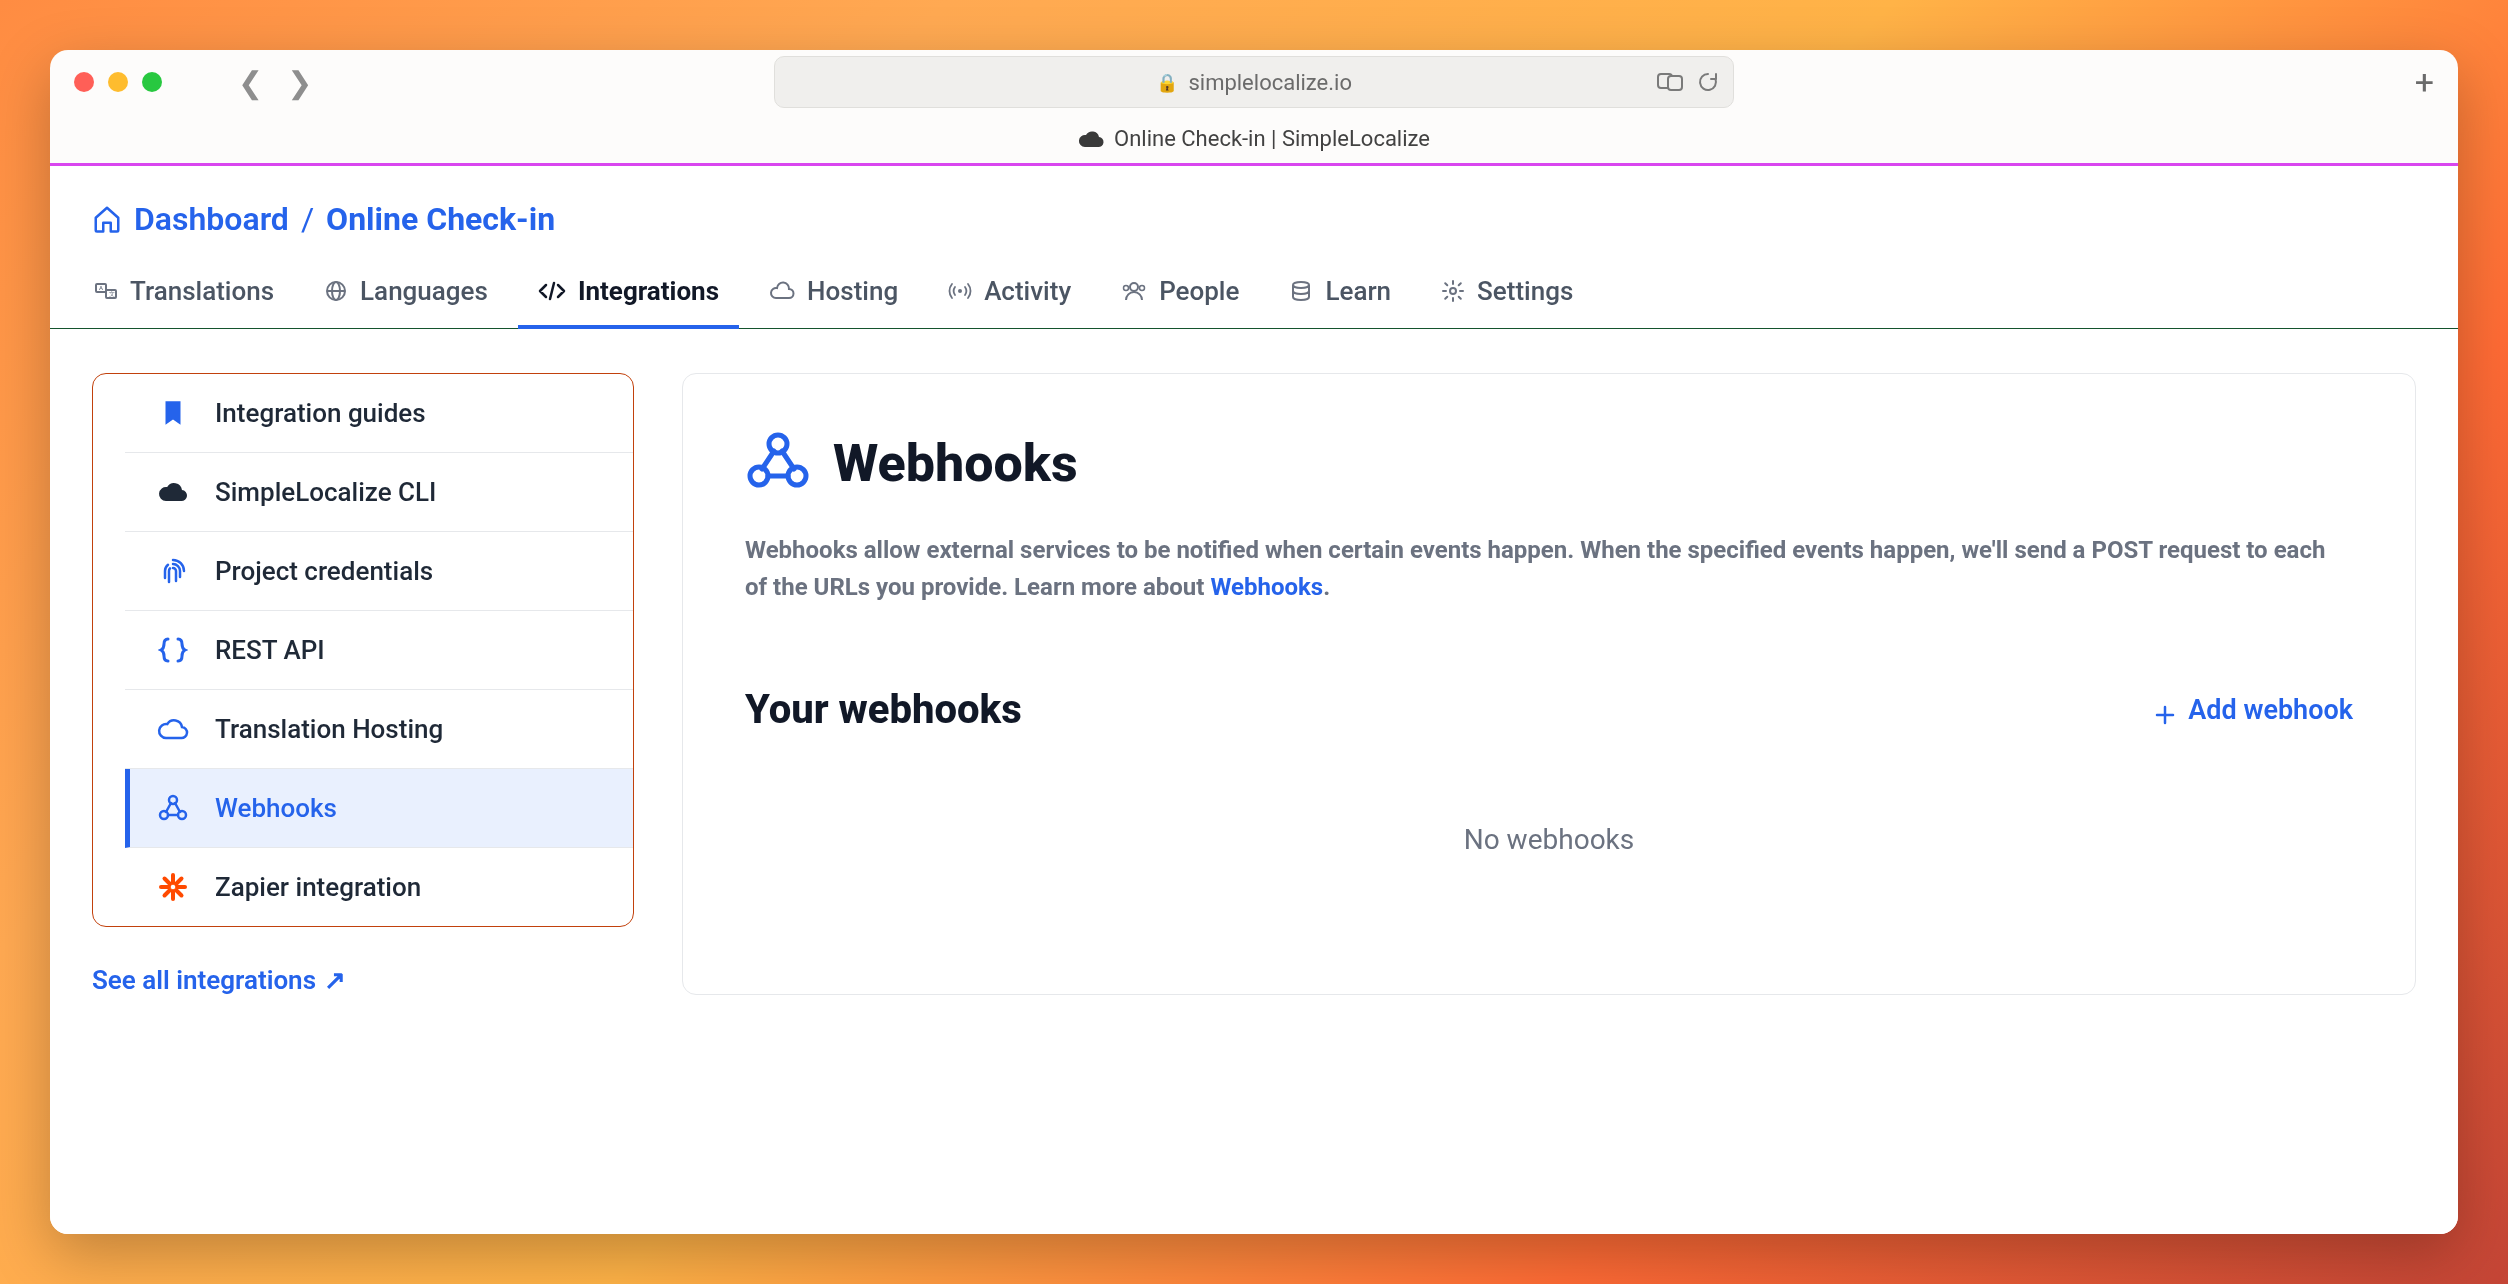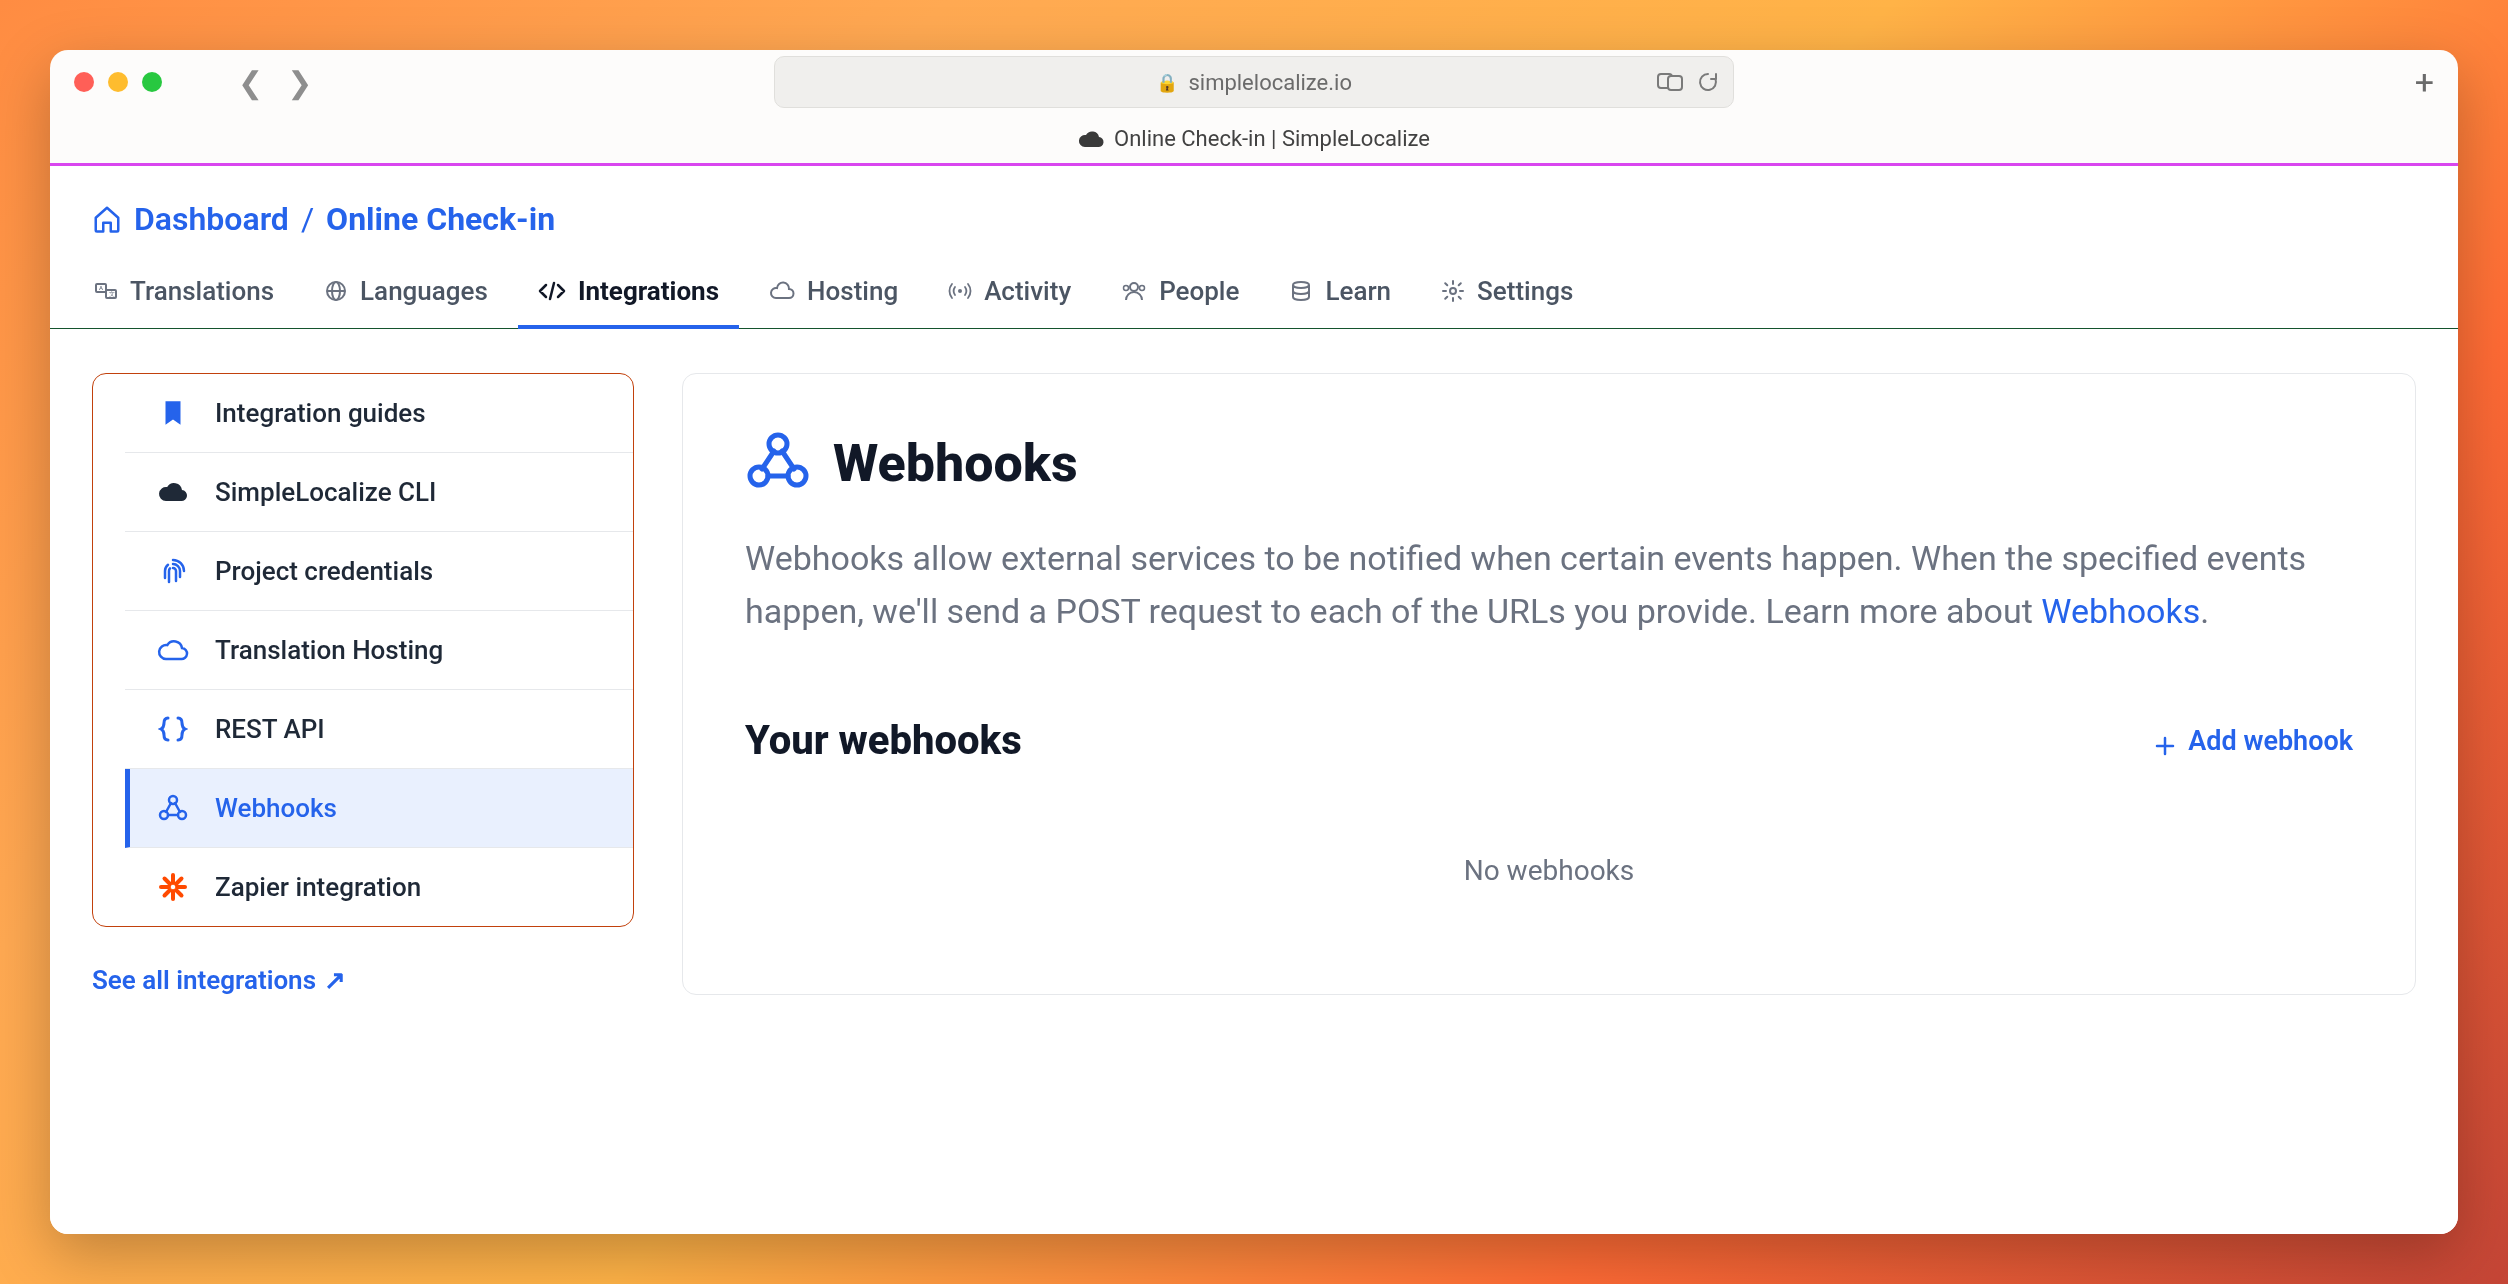--- a/index.html
+++ b/index.html
@@ -154,21 +154,21 @@
 .main-panel {
   flex: 1;
   background: #fff;
   border: 1px solid #e6e8eb;
   border-radius: 14px;
   padding: 56px 62px;
 }
 .page-head { display: flex; align-items: center; gap: 22px; margin-bottom: 36px; }
 .page-title-icon { width: 66px; height: 66px; }
 .page-title { font-size: 52px; font-weight: 800; color: #111827; }
-.page-desc { font-size: 34px; color: #6b7280; line-height: 1.55; font-weight: 400; }
+.page-desc { font-size: 24px; color: #6b7280; line-height: 1.55; font-weight: 700; }
 .page-desc a { color: #2563eb; text-decoration: none; }
 .subhead-row {
   display: flex;
   align-items: center;
   justify-content: space-between;
   margin-top: 80px;
 }
 .section-title { font-size: 40px; font-weight: 800; color: #111827; }
 .add-btn {
   display: flex; align-items: flex-end; gap: 12px;
@@ -340,33 +340,33 @@
           <div class="side-item">
             <span class="icon">
                 <svg width="30" height="30" viewBox="0 0 30 30">
                   <path d="M15 4a11 11 0 0 1 11 11M15 8a7 7 0 0 1 7 7v6M15 12a3 3 0 0 1 3 3v10M11 26V15a4 4 0 0 1 1-2.6M7 22v-7a8 8 0 0 1 3-6.2" fill="none" stroke="#2563eb" stroke-width="2.5" stroke-linecap="round"></path>
                 </svg>
               </span>
             <span>Project credentials</span>
           </div>
           <div class="side-item">
             <span class="icon">
+                <svg width="30" height="30" viewBox="0 0 30 30">
+                  <path d="M10 4c-3 0-4 2-4 5s-1 5-3 6c2 1 3 3 3 6s1 5 4 5M20 4c3 0 4 2 4 5s1 5 3 6c-2 1-3 3-3 6s-1 5-4 5" fill="none" stroke="#2563eb" stroke-width="3" stroke-linecap="round"></path>
+                </svg>
+              </span>
+            <span>REST API</span>
+          </div>
+          <div class="side-item">
+            <span class="icon">
                 <svg width="34" height="26" viewBox="0 0 34 26">
                   <path d="M25 22H10a7 7 0 1 1 1.3-13.9A8 8 0 0 1 26 11a5.5 5.5 0 0 1-1 11z" fill="none" stroke="#2563eb" stroke-width="2.5"></path>
                 </svg>
               </span>
             <span>Translation Hosting</span>
-          </div>
-          <div class="side-item">
-            <span class="icon">
-                <svg width="30" height="30" viewBox="0 0 30 30">
-                  <path d="M10 4c-3 0-4 2-4 5s-1 5-3 6c2 1 3 3 3 6s1 5 4 5M20 4c3 0 4 2 4 5s1 5 3 6c-2 1-3 3-3 6s-1 5-4 5" fill="none" stroke="#2563eb" stroke-width="3" stroke-linecap="round"></path>
-                </svg>
-              </span>
-            <span>REST API</span>
           </div>
           <div class="side-item active">
             <span class="icon">
                 <svg width="32" height="30" viewBox="0 0 32 30">
                   <circle cx="16" cy="7" r="4" fill="none" stroke="#2563eb" stroke-width="2.5"></circle>
                   <circle cx="7" cy="22" r="4" fill="none" stroke="#2563eb" stroke-width="2.5"></circle>
                   <circle cx="25" cy="22" r="4" fill="none" stroke="#2563eb" stroke-width="2.5"></circle>
                   <path d="M14 10l-5 9M18 10l5 9M11 22h10" fill="none" stroke="#2563eb" stroke-width="2.5" stroke-linecap="round"></path>
                 </svg>
               </span>

